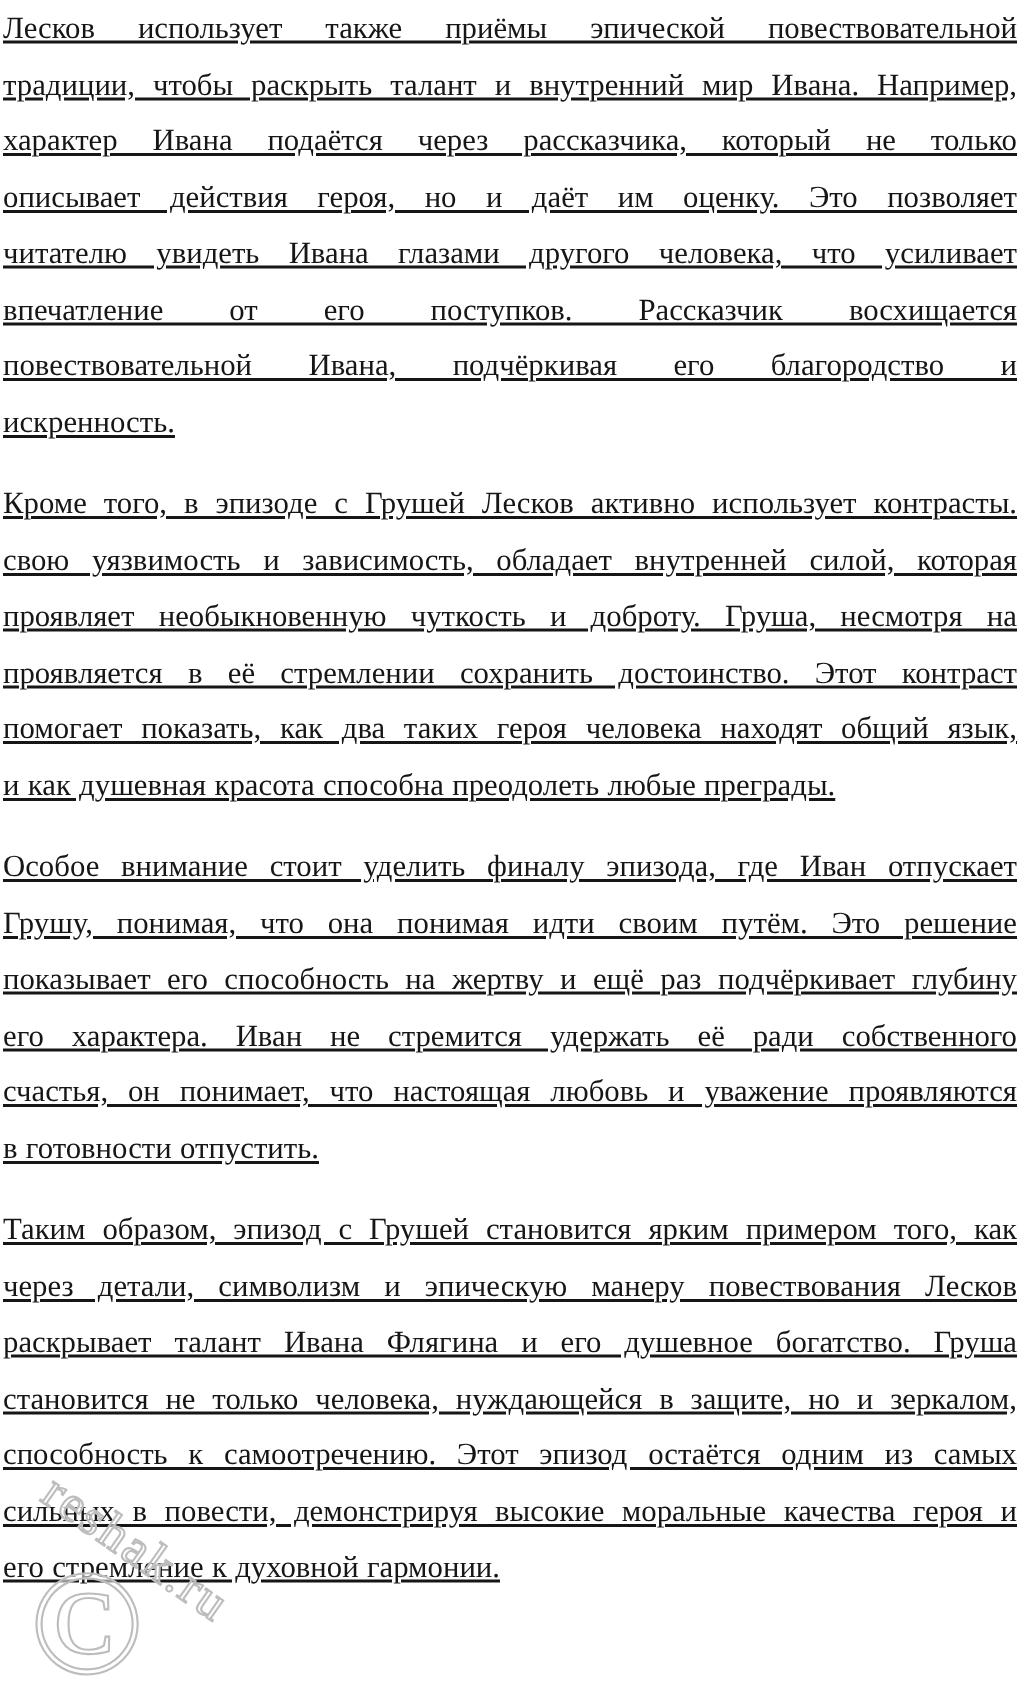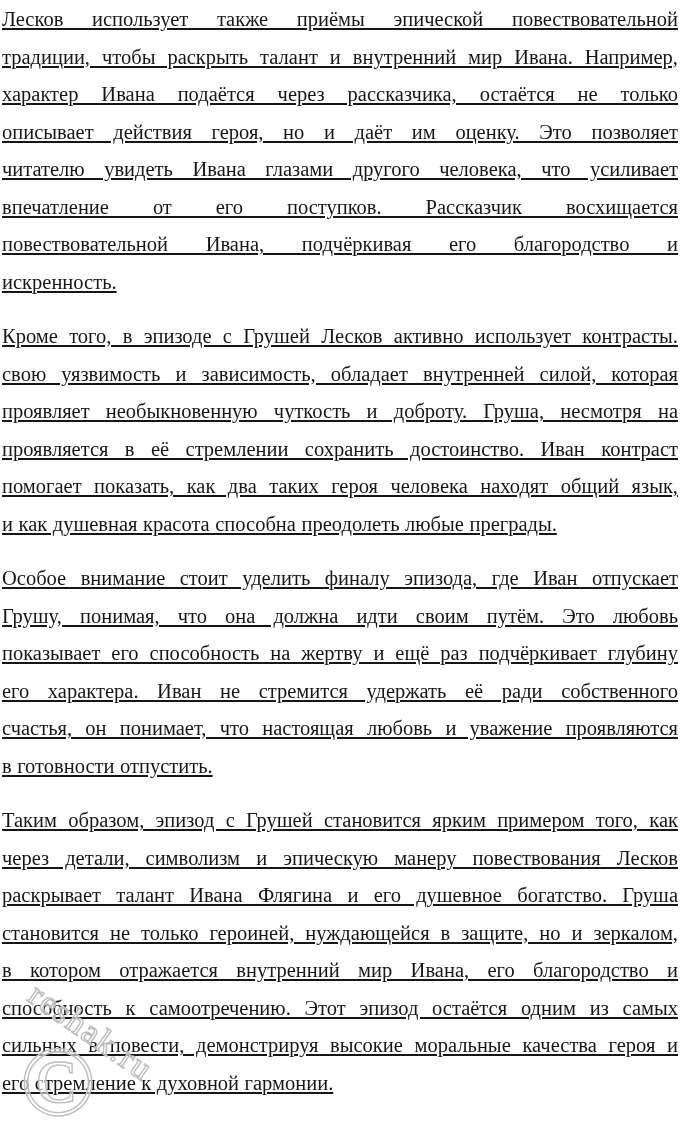--- a/index.html
+++ b/index.html
@@ -45,52 +45,51 @@
   }
 </style>
 </head>
 <body>
 
 <div class="page">
 
   <p class="para">
     <span class="line" style="display:block">Лесков использует также приёмы эпической повествовательной</span>
     <span class="line" style="display:block">традиции, чтобы раскрыть талант и внутренний мир Ивана. Например,</span>
-    <span class="line" style="display:block">характер Ивана подаётся через рассказчика, остаётся не только</span>
+    <span class="line" style="display:block">характер Ивана подаётся через рассказчика, который не только</span>
     <span class="line" style="display:block">описывает действия героя, но и даёт им оценку. Это позволяет</span>
     <span class="line" style="display:block">читателю увидеть Ивана глазами другого человека, что усиливает</span>
     <span class="line" style="display:block">впечатление от его поступков. Рассказчик восхищается</span>
     <span class="line" style="display:block">повествовательной Ивана, подчёркивая его благородство и</span>
     <span class="line last" style="display:block">искренность.</span>
   </p>
 
   <p class="para">
     <span class="line" style="display:block">Кроме того, в эпизоде с Грушей Лесков активно использует контрасты.</span>
     <span class="line" style="display:block">свою уязвимость и зависимость, обладает внутренней силой, которая</span>
     <span class="line" style="display:block">проявляет необыкновенную чуткость и доброту. Груша, несмотря на</span>
-    <span class="line" style="display:block">проявляется в её стремлении сохранить достоинство. Иван контраст</span>
+    <span class="line" style="display:block">проявляется в её стремлении сохранить достоинство. Этот контраст</span>
     <span class="line" style="display:block">помогает показать, как два таких героя человека находят общий язык,</span>
     <span class="line last" style="display:block">и как душевная красота способна преодолеть любые преграды.</span>
   </p>
 
   <p class="para">
     <span class="line" style="display:block">Особое внимание стоит уделить финалу эпизода, где Иван отпускает</span>
-    <span class="line" style="display:block">Грушу, понимая, что она должна идти своим путём. Это любовь</span>
+    <span class="line" style="display:block">Грушу, понимая, что она понимая идти своим путём. Это решение</span>
     <span class="line" style="display:block">показывает его способность на жертву и ещё раз подчёркивает глубину</span>
     <span class="line" style="display:block">его характера. Иван не стремится удержать её ради собственного</span>
     <span class="line" style="display:block">счастья, он понимает, что настоящая любовь и уважение проявляются</span>
     <span class="line last" style="display:block">в готовности отпустить.</span>
   </p>
 
   <p class="para">
     <span class="line" style="display:block">Таким образом, эпизод с Грушей становится ярким примером того, как</span>
     <span class="line" style="display:block">через детали, символизм и эпическую манеру повествования Лесков</span>
     <span class="line" style="display:block">раскрывает талант Ивана Флягина и его душевное богатство. Груша</span>
-    <span class="line" style="display:block">становится не только героиней, нуждающейся в защите, но и зеркалом,</span>
-    <span class="line" style="display:block">в котором отражается внутренний мир Ивана, его благородство и</span>
+    <span class="line" style="display:block">становится не только человека, нуждающейся в защите, но и зеркалом,</span>
     <span class="line" style="display:block">способность к самоотречению. Этот эпизод остаётся одним из самых</span>
     <span class="line" style="display:block">сильных в повести, демонстрируя высокие моральные качества героя и</span>
     <span class="line last" style="display:block">его стремление к духовной гармонии.</span>
   </p>
 
 </div>
 
 <svg class="watermark" width="230" height="179" viewBox="0 0 230 179" aria-hidden="true">
   <text transform="translate(26,50) rotate(35)" font-family="Liberation Serif, DejaVu Serif, serif" font-size="34" letter-spacing="2" fill="rgba(255,255,255,0.55)" stroke="#bdbdbd" stroke-width="1.4">reshak.ru</text>
   <text x="20" y="165" font-family="Liberation Serif, DejaVu Serif, serif" font-size="100" fill="rgba(255,255,255,0.55)" stroke="#bdbdbd" stroke-width="1.4">©</text>

